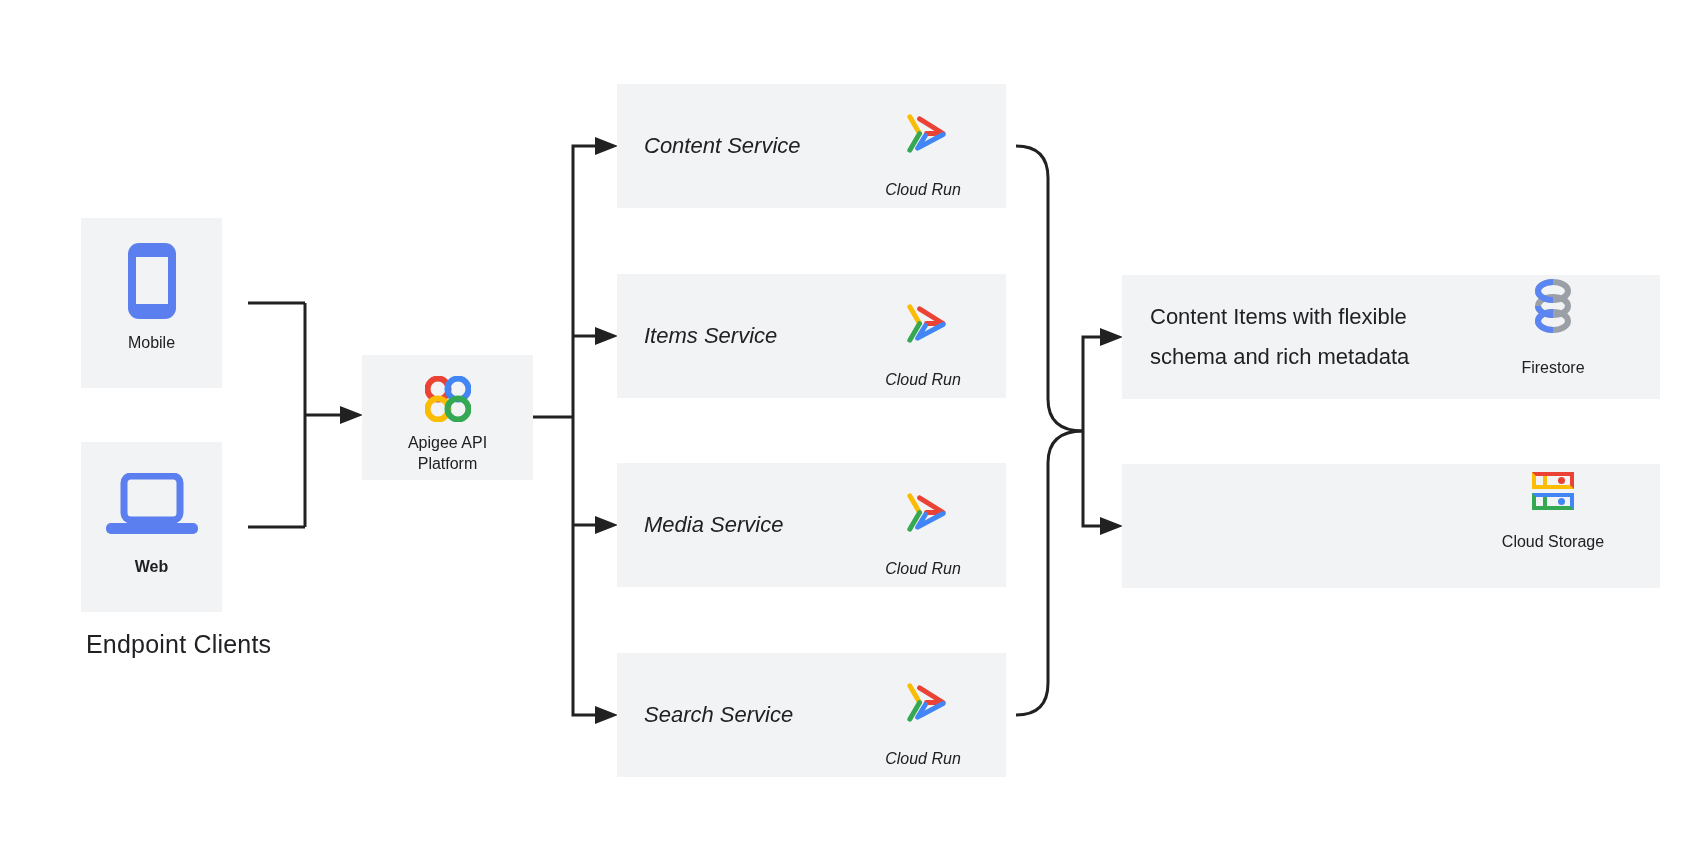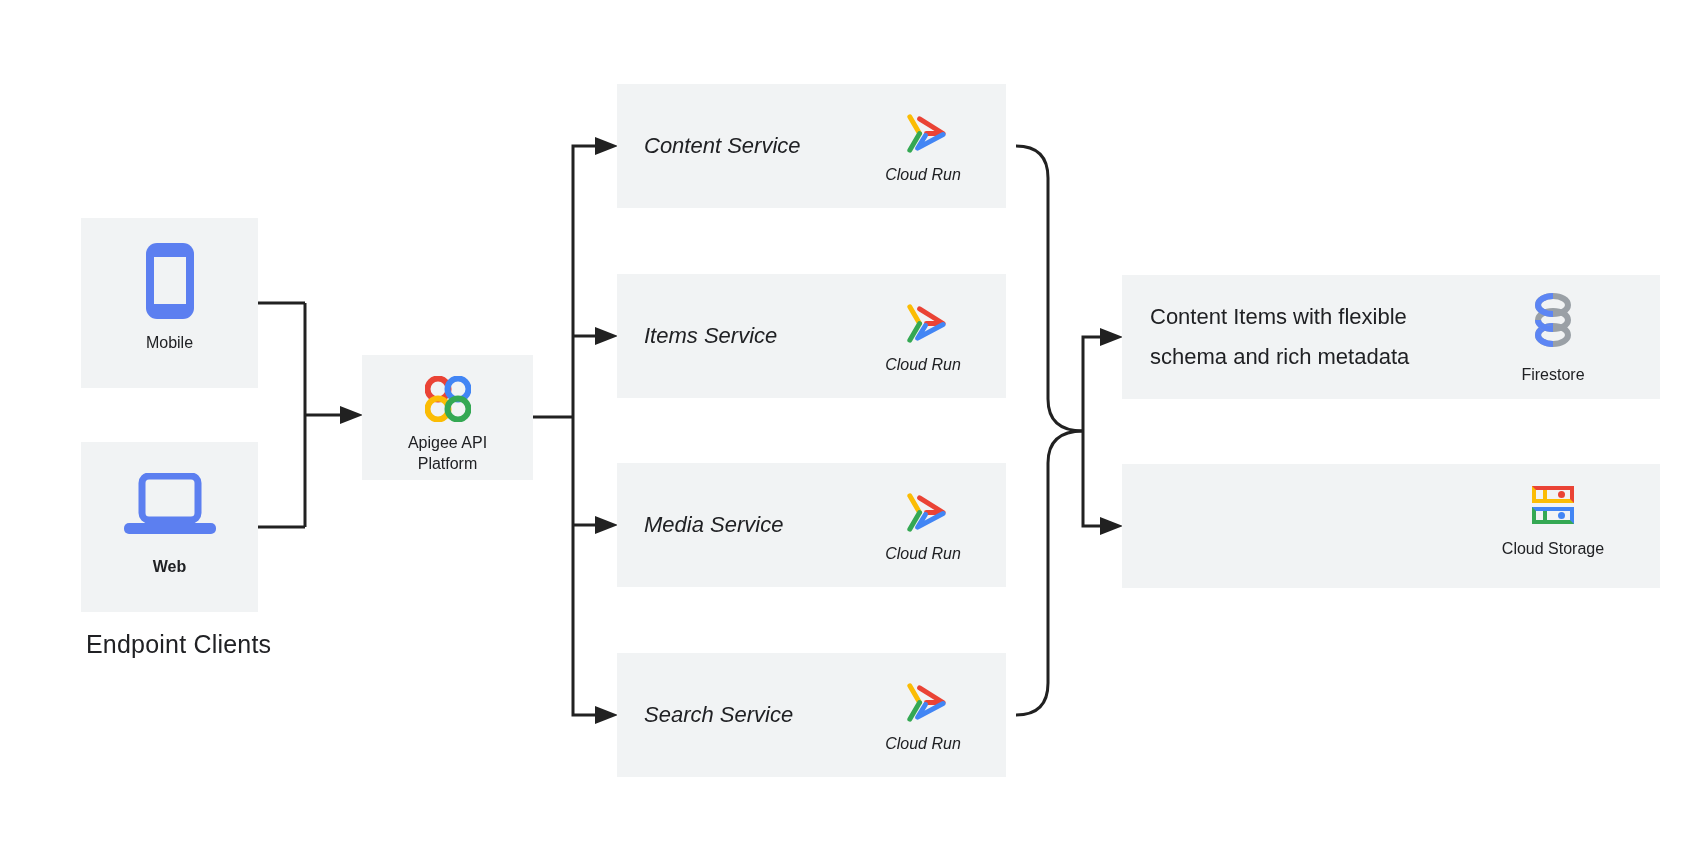--- a/index.html
+++ b/index.html
@@ -2,40 +2,40 @@
 <html style="--box-bg: #f1f3f4; --line: #212121; --text: #202124; --device-blue: #5c7ff0; --g-red: #ea4335; --g-blue: #4285f4; --g-yellow: #fbbc04; --g-green: #34a853; --gray-icon: #9aa0a6; --firestore-blue: #5c85f4;"><head>
 <meta charset="utf-8">
 <style>
   html,body{margin:0;padding:0;background:#ffffff;}
   #canvas{
     position:relative;width:1698px;height:859px;background:#ffffff;overflow:hidden;
     font-family:"Liberation Sans", sans-serif;color:var(--text,#202124);
   }
   .box{position:absolute;background:var(--box-bg,#f1f3f4);}
   
-  .client-box{width:177px;height:170px;display:flex;flex-direction:column;align-items:center;justify-content:flex-start;}
+  .client-box{width:141px;height:170px;display:flex;flex-direction:column;align-items:center;justify-content:flex-start;}
   .client-box .icon-wrap{margin-top:24px;height:78px;display:flex;align-items:center;justify-content:center;}
   .client-label{font-size:16px;margin-top:14px;}
   #mobile-box{left:81px;top:218px;}
   #web-box{left:81px;top:442px;font-weight:bold;}
   #endpoint-caption{position:absolute;left:86px;top:630px;font-size:25px;letter-spacing:.2px;}
   
   #apigee-box{left:362px;top:355px;width:171px;height:125px;display:flex;flex-direction:column;align-items:center;}
   #apigee-box .icon-wrap{margin-top:21px;}
   #apigee-label{font-size:16px;line-height:21px;text-align:center;margin-top:6px;white-space:pre-line;}
   
   .svc-box{left:617px;width:389px;height:124px;font-style:italic;}
   .svc-label{position:absolute;left:27px;top:0;height:124px;display:flex;align-items:center;font-size:22px;}
   .product-stack{position:absolute;display:flex;flex-direction:column;align-items:center;width:110px;}
   .svc-box .product-stack{left:251px;top:26px;}
-  .product-label{font-size:16px;margin-top:5px;white-space:nowrap;}
+  .product-label{font-size:16px;margin-top:20px;white-space:nowrap;}
   
   .ds-box{left:1122px;width:538px;height:124px;}
   .ds-label{position:absolute;left:28px;top:0;height:124px;display:flex;align-items:center;font-size:22px;line-height:40px;max-width:310px;}
-  .ds-box .product-stack{left:376px;top:18px;gap:8px;}
+  .ds-box .product-stack{left:376px;top:4px;}
   
   #wires{position:absolute;left:0;top:0;pointer-events:none;}
   
   .gcs-icon{width:42px;height:38px;display:flex;flex-direction:column;justify-content:space-between;margin:4px 0 3px;}
   .gcs-bar{position:relative;width:34px;height:9px;border:4px solid;}
   .gcs-bar.top{border-color:var(--g-red) var(--g-red) var(--g-yellow) var(--g-yellow);}
   .gcs-bar.bottom{border-color:var(--g-blue) var(--g-blue) var(--g-green) var(--g-green);}
   .gcs-line{position:absolute;top:0;bottom:0;width:4px;}
   .gcs-bar.top .gcs-line{left:7px;background:var(--g-yellow);}
   .gcs-bar.bottom .gcs-line{left:7px;background:var(--g-green);}

